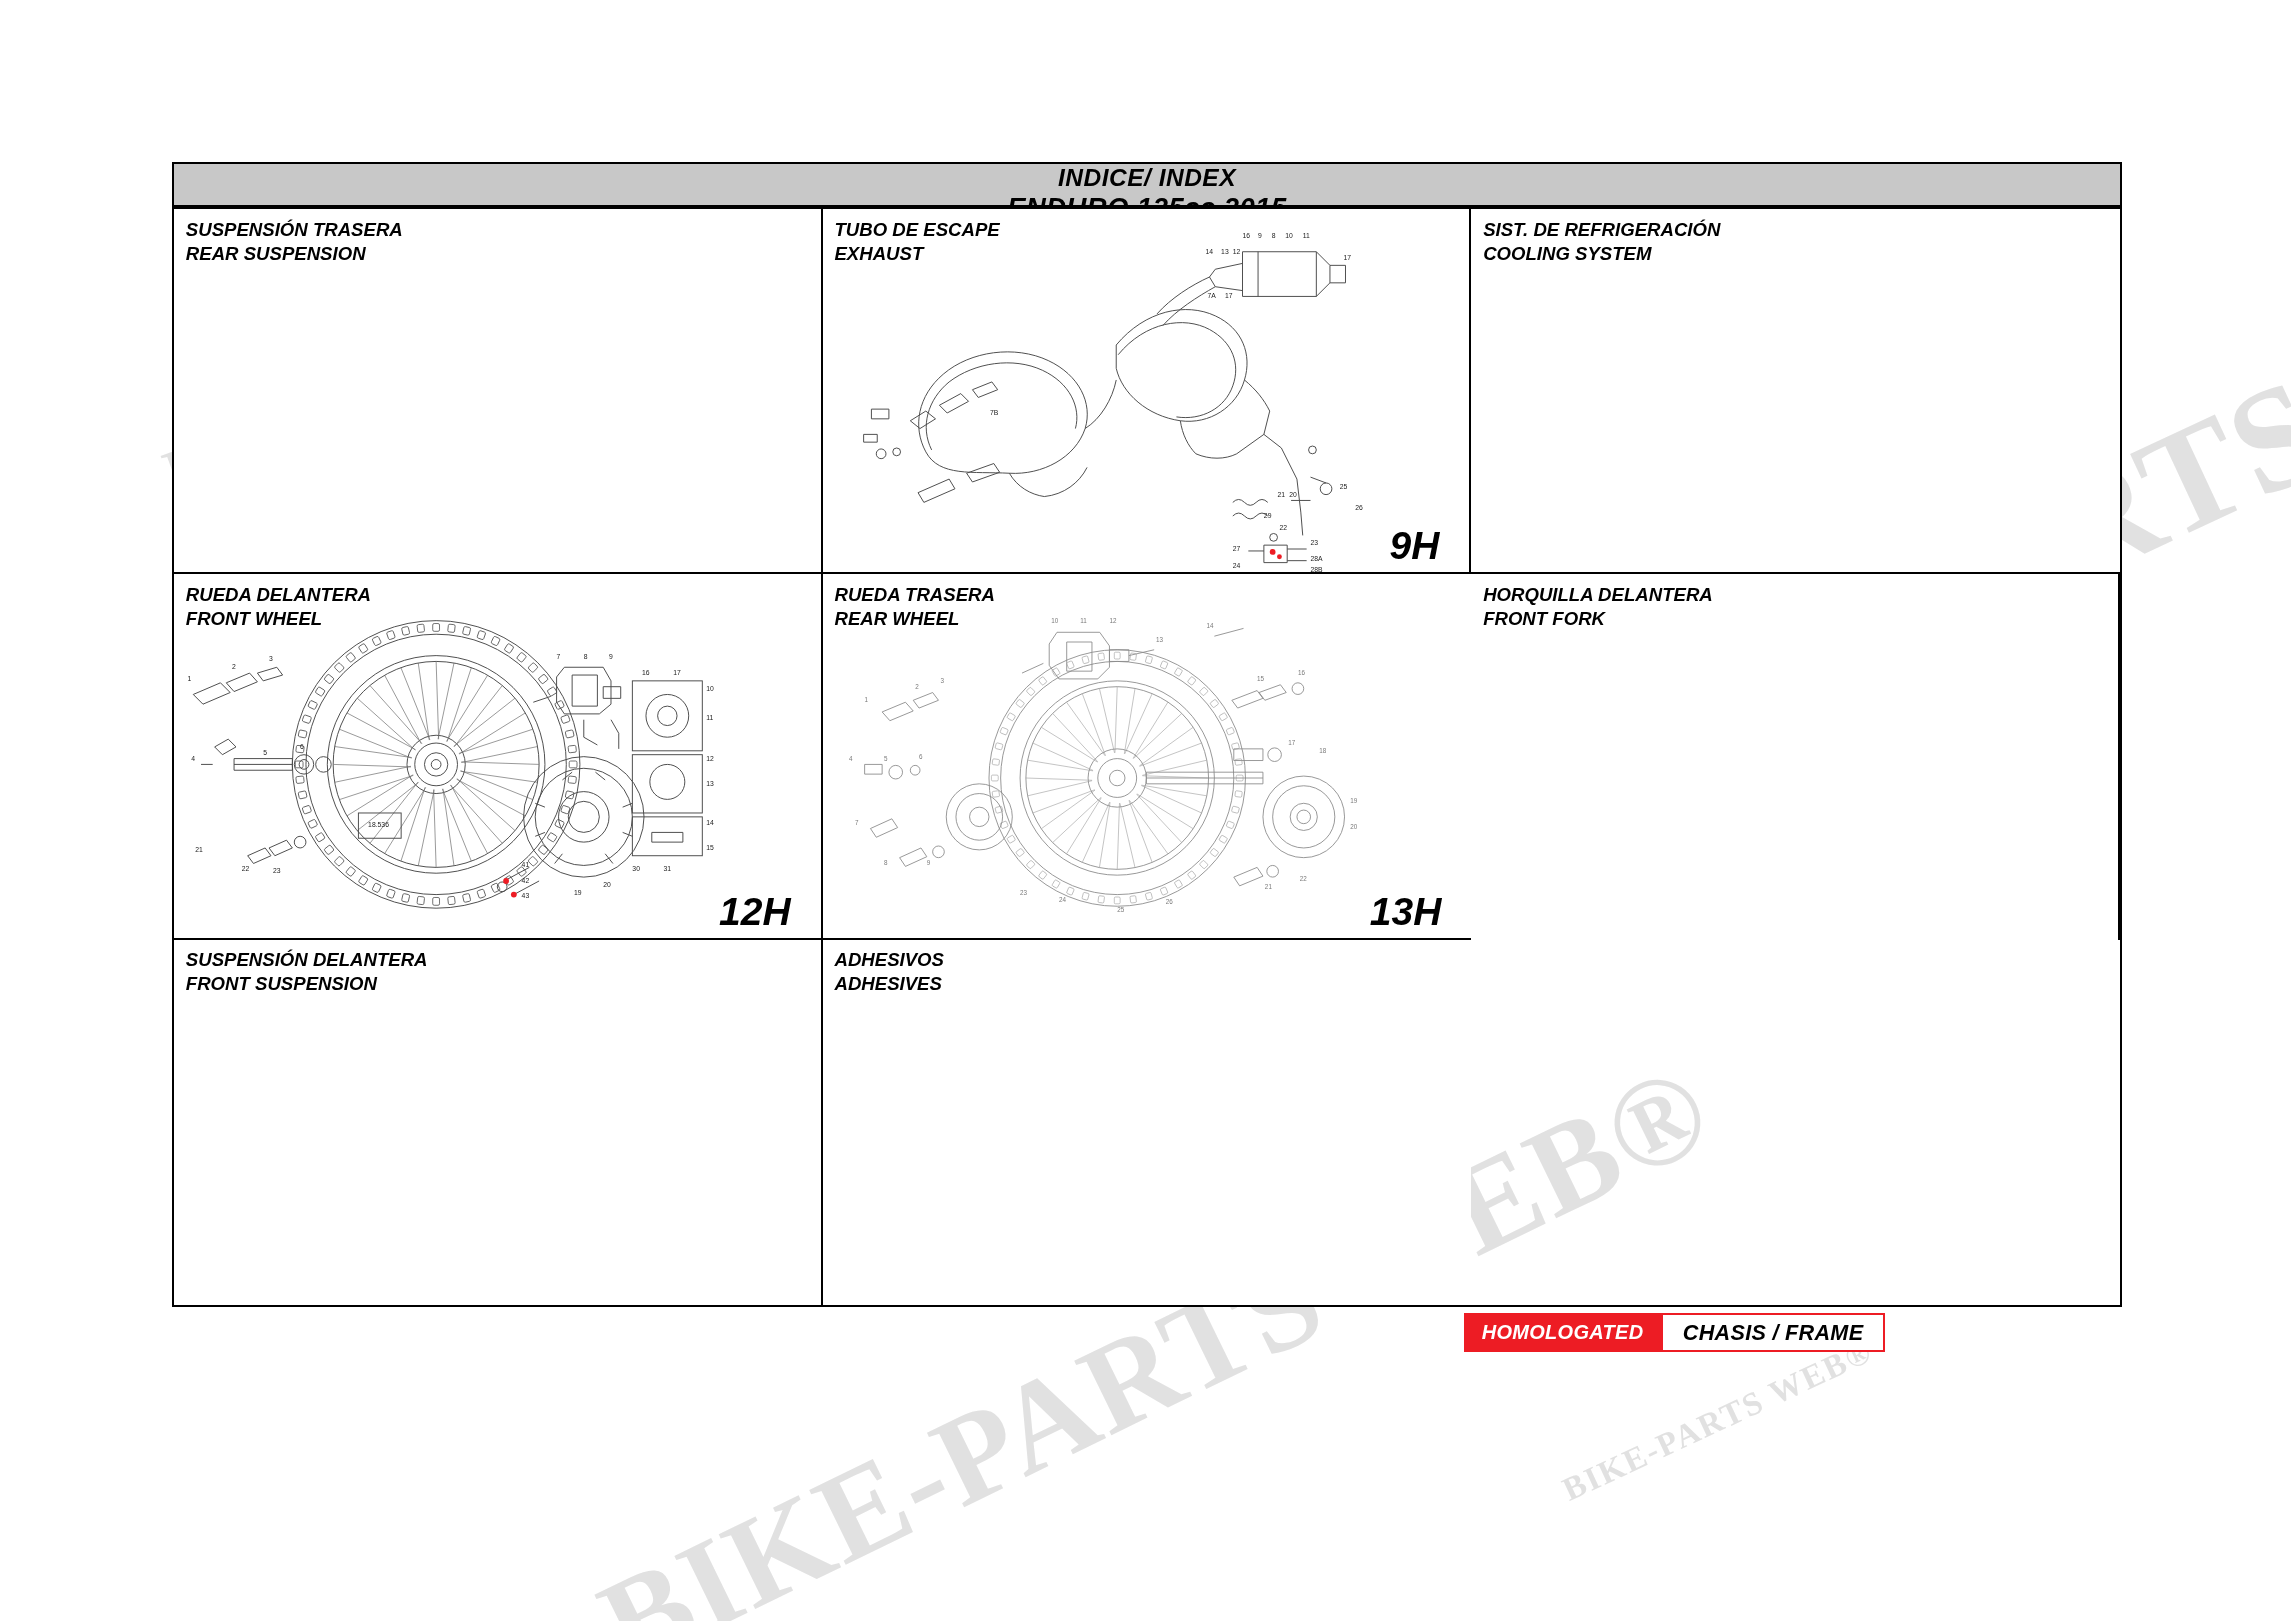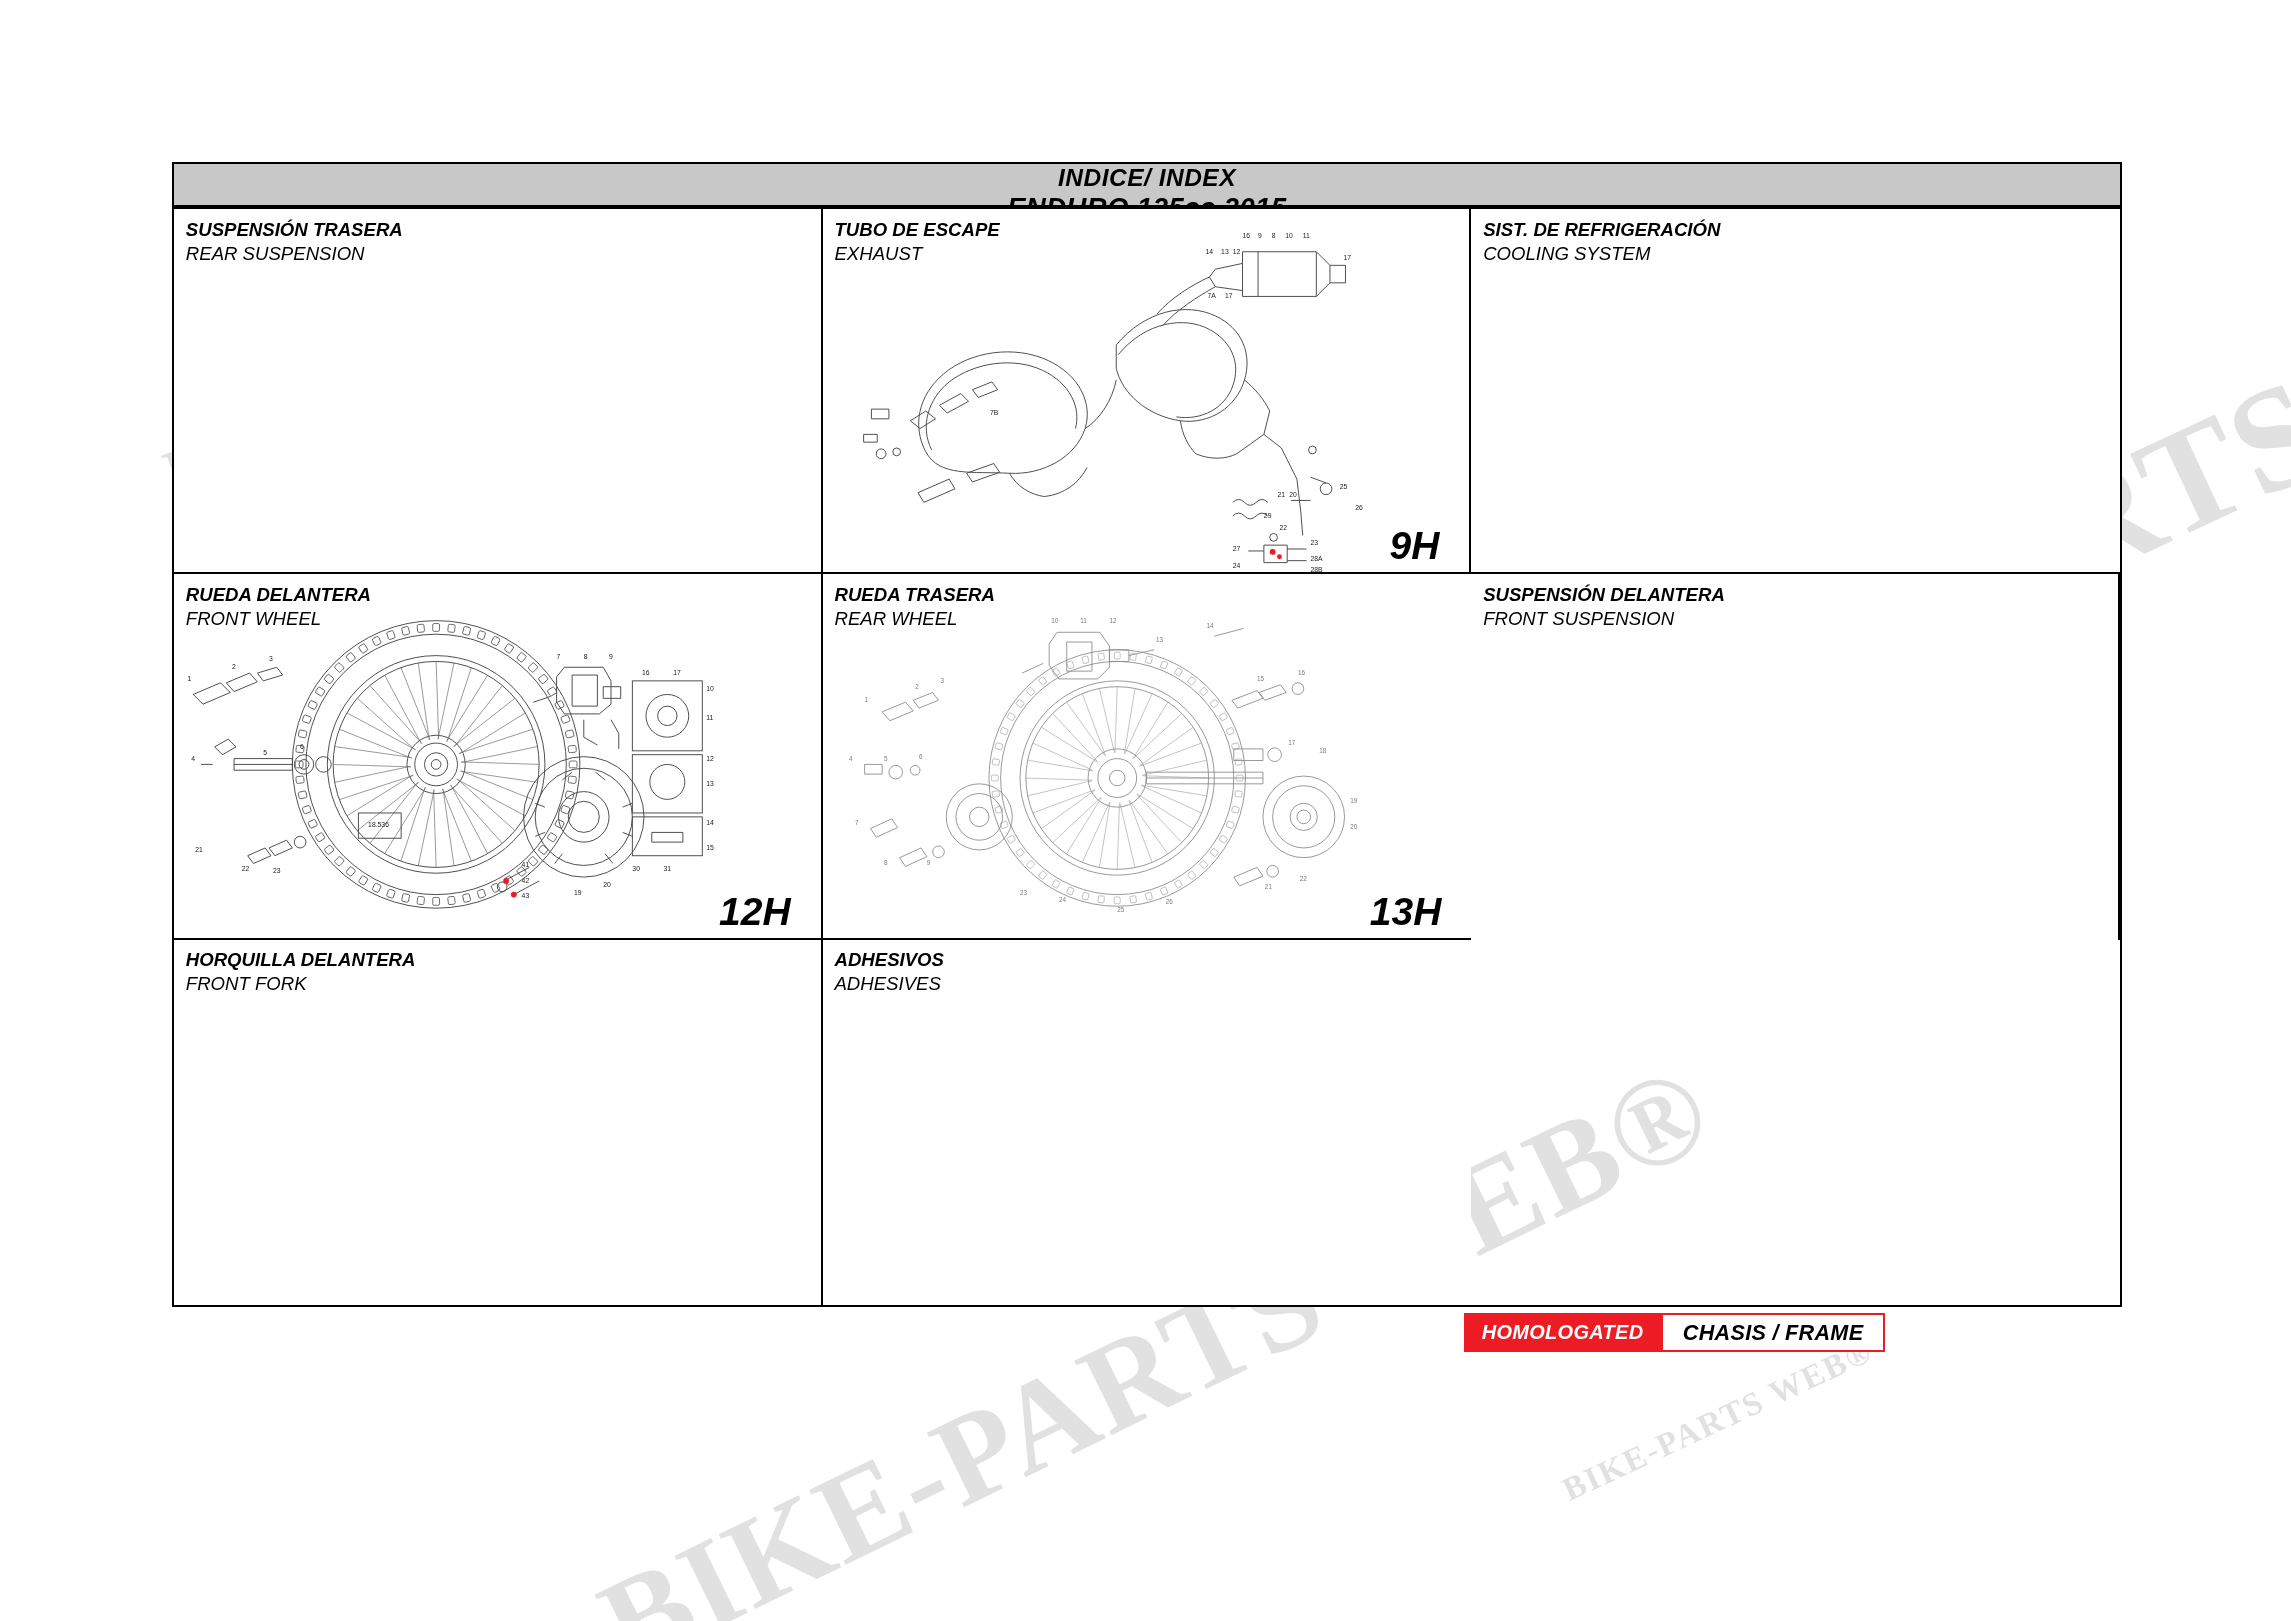--- a/index.html
+++ b/index.html
@@ -129,21 +129,21 @@
   .cell .lab-es {
     font-size: 18.6px;
     font-weight: bold;
     font-style: italic;
     color: #000;
     line-height: 1.28;
     white-space: nowrap;
   }
   .cell .lab-en {
     font-size: 18.6px;
-    font-weight: normal;
+    font-weight: bold;
     font-style: italic;
     color: #000;
     line-height: 1.28;
     white-space: nowrap;
   }
   .cell .ref {
     position: absolute;
     right: 30px;
     bottom: 3.9px;
     font-size: 39px;
@@ -701,30 +701,30 @@
             <text x="300" y="348">25</text>
               <text x="350" y="340">26</text>
           </g>
         </svg>
       </div>
       <div class="ref">13H</div>
     </div>
 
     <div class="cell row3">
       <div class="labels">
+        <div class="lab-es">HORQUILLA DELANTERA</div>
+        <div class="lab-en">FRONT FORK</div>
+      </div>
+      <div class="ref"></div>
+    </div>
+
+    <div class="cell row3">
+      <div class="labels">
         <div class="lab-es">SUSPENSIÓN DELANTERA</div>
         <div class="lab-en">FRONT SUSPENSION</div>
-      </div>
-      <div class="ref"></div>
-    </div>
-
-    <div class="cell row3">
-      <div class="labels">
-        <div class="lab-es">HORQUILLA DELANTERA</div>
-        <div class="lab-en">FRONT FORK</div>
       </div>
       <div class="ref"></div>
     </div>
 
     <div class="cell col3 row3">
       <div class="labels">
         <div class="lab-es">ADHESIVOS</div>
         <div class="lab-en">ADHESIVES</div>
       </div>
       <div class="ref"></div>

